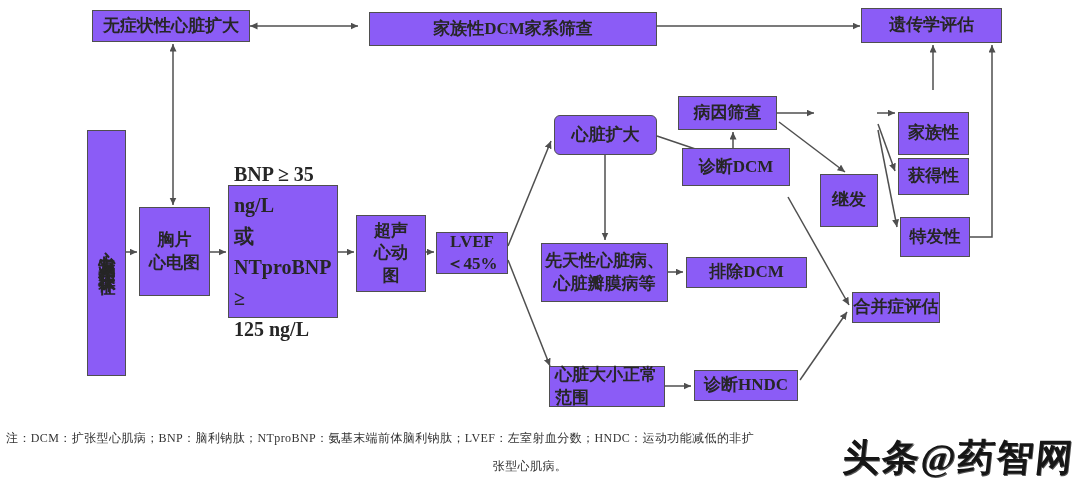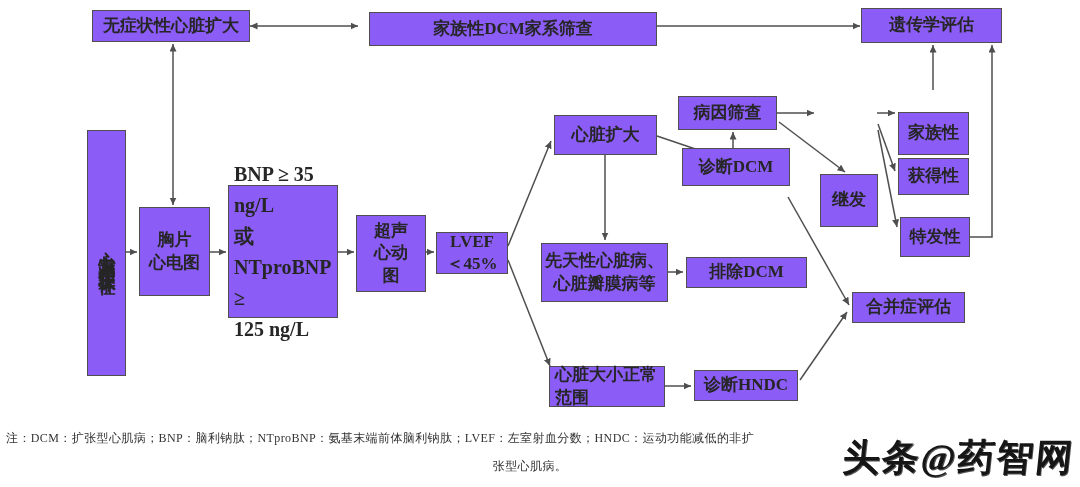--- a/index.html
+++ b/index.html
@@ -86,21 +86,21 @@
 NTproBNP ≥
 125 ng/L</div>
 
   <div class="node" style="left:356px;top:215px;width:70px;height:77px;">超声
 心动
 图</div>
 
   <div class="node" style="left:436px;top:232px;width:72px;height:42px;">LVEF
 ＜45%</div>
 
-  <div class="node" style="left:554px;top:115px;width:103px;height:40px;">心脏扩大</div>
+  <div class="node" style="left:554px;top:115px;width:103px;height:40px;border-radius:6px;">心脏扩大</div>
 
   <div class="node" style="left:678px;top:96px;width:99px;height:34px;">病因筛查</div>
 
   <div class="node" style="left:682px;top:148px;width:108px;height:38px;">诊断DCM</div>
 
 
   <div class="node" style="left:820px;top:174px;width:58px;height:53px;">继发</div>
 
   <div class="node" style="left:898px;top:92px;width:71px;height:43px;margin-top:20px;">家族性</div>
 
@@ -111,21 +111,21 @@
   <div class="node" style="left:541px;top:243px;width:127px;height:59px;">先天性心脏病、
 心脏瓣膜病等</div>
 
   <div class="node" style="left:686px;top:257px;width:121px;height:31px;">排除DCM</div>
 
   <div class="node leftalign" style="left:549px;top:366px;width:116px;height:41px;">心脏大小正常
 范围</div>
 
   <div class="node" style="left:694px;top:370px;width:104px;height:31px;">诊断HNDC</div>
 
-  <div class="node" style="left:852px;top:292px;width:113px;height:31px;">合并症评估</div>
+  <div class="node" style="left:852px;top:292px;width:88px;height:31px;">合并症评估</div>
 
   <div class="note-line" style="left:6px;top:430px;">注：DCM：扩张型心肌病；BNP：脑利钠肽；NTproBNP：氨基末端前体脑利钠肽；LVEF：左室射血分数；HNDC：运动功能减低的非扩</div>
 
   <div class="note-line note-line-2" style="top:458px;">张型心肌病。</div>
 
   <div class="watermark">头条@药智网</div>
 
 </div>
 
 </body></html>

